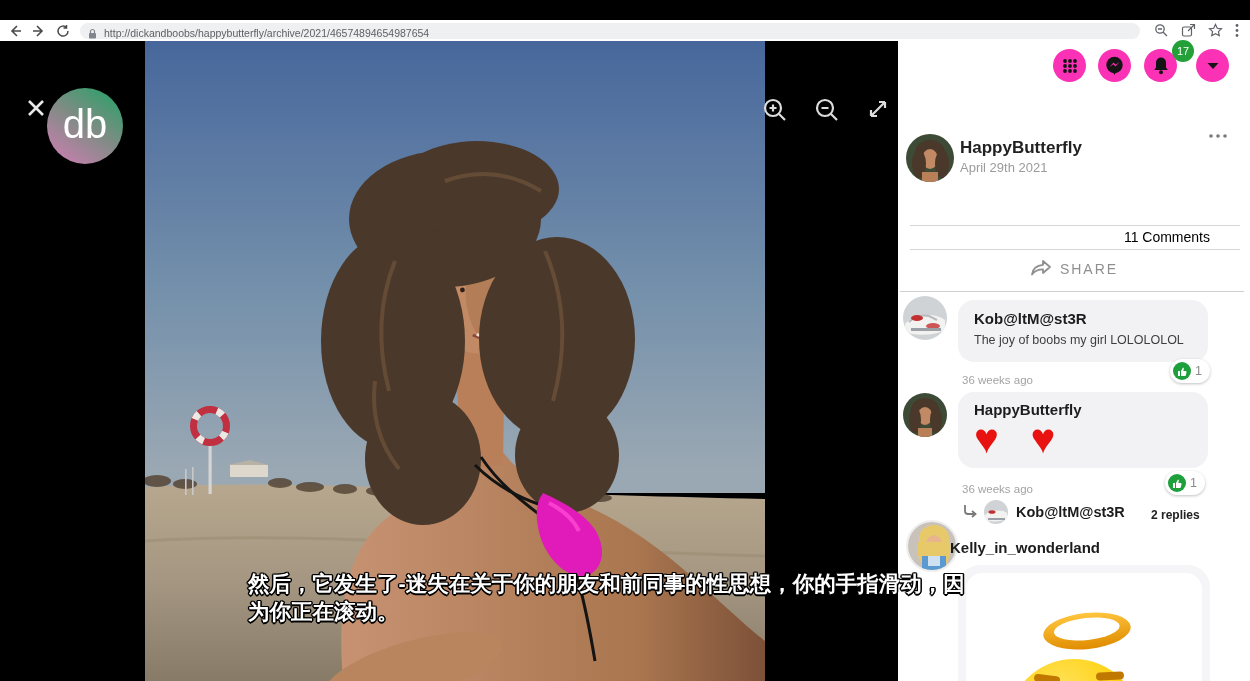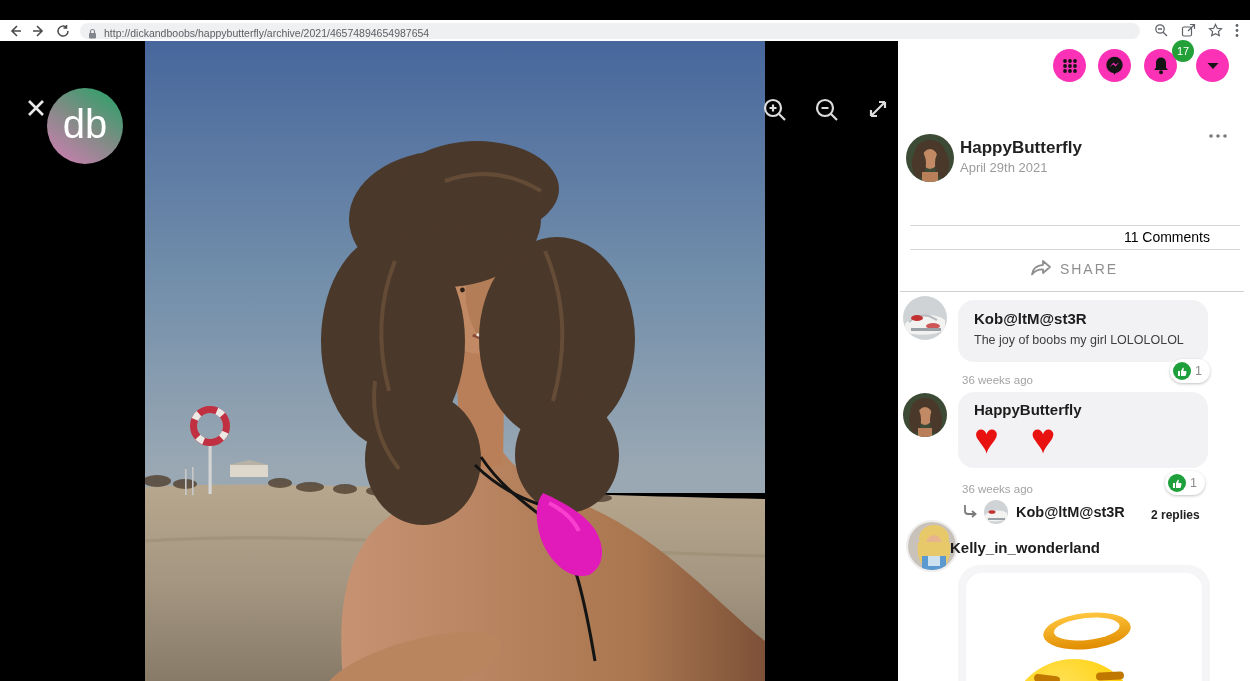--- a/index.html
+++ b/index.html
@@ -379,14 +379,18 @@
             <circle cx="140" cy="139" r="16" fill="#fff"></circle>
             <circle cx="96" cy="146" r="7.5" fill="#18181c"></circle>
             <circle cx="136" cy="143" r="7.5" fill="#18181c"></circle>
             <circle cx="94" cy="143" r="2" fill="#fff"></circle>
             <circle cx="134" cy="140" r="2" fill="#fff"></circle>
           </svg>
         </div>
       </div>
     </div>
 
+    <div class="abs" id="subtitle" style="top:529px;">
+      <div>然后，它发生了-迷失在关于你的朋友和前同事的性思想，你的手指滑动，因</div>
+      <div>为你正在滚动。</div>
+    </div>
   </div>
 </div>
 
 </body></html>

